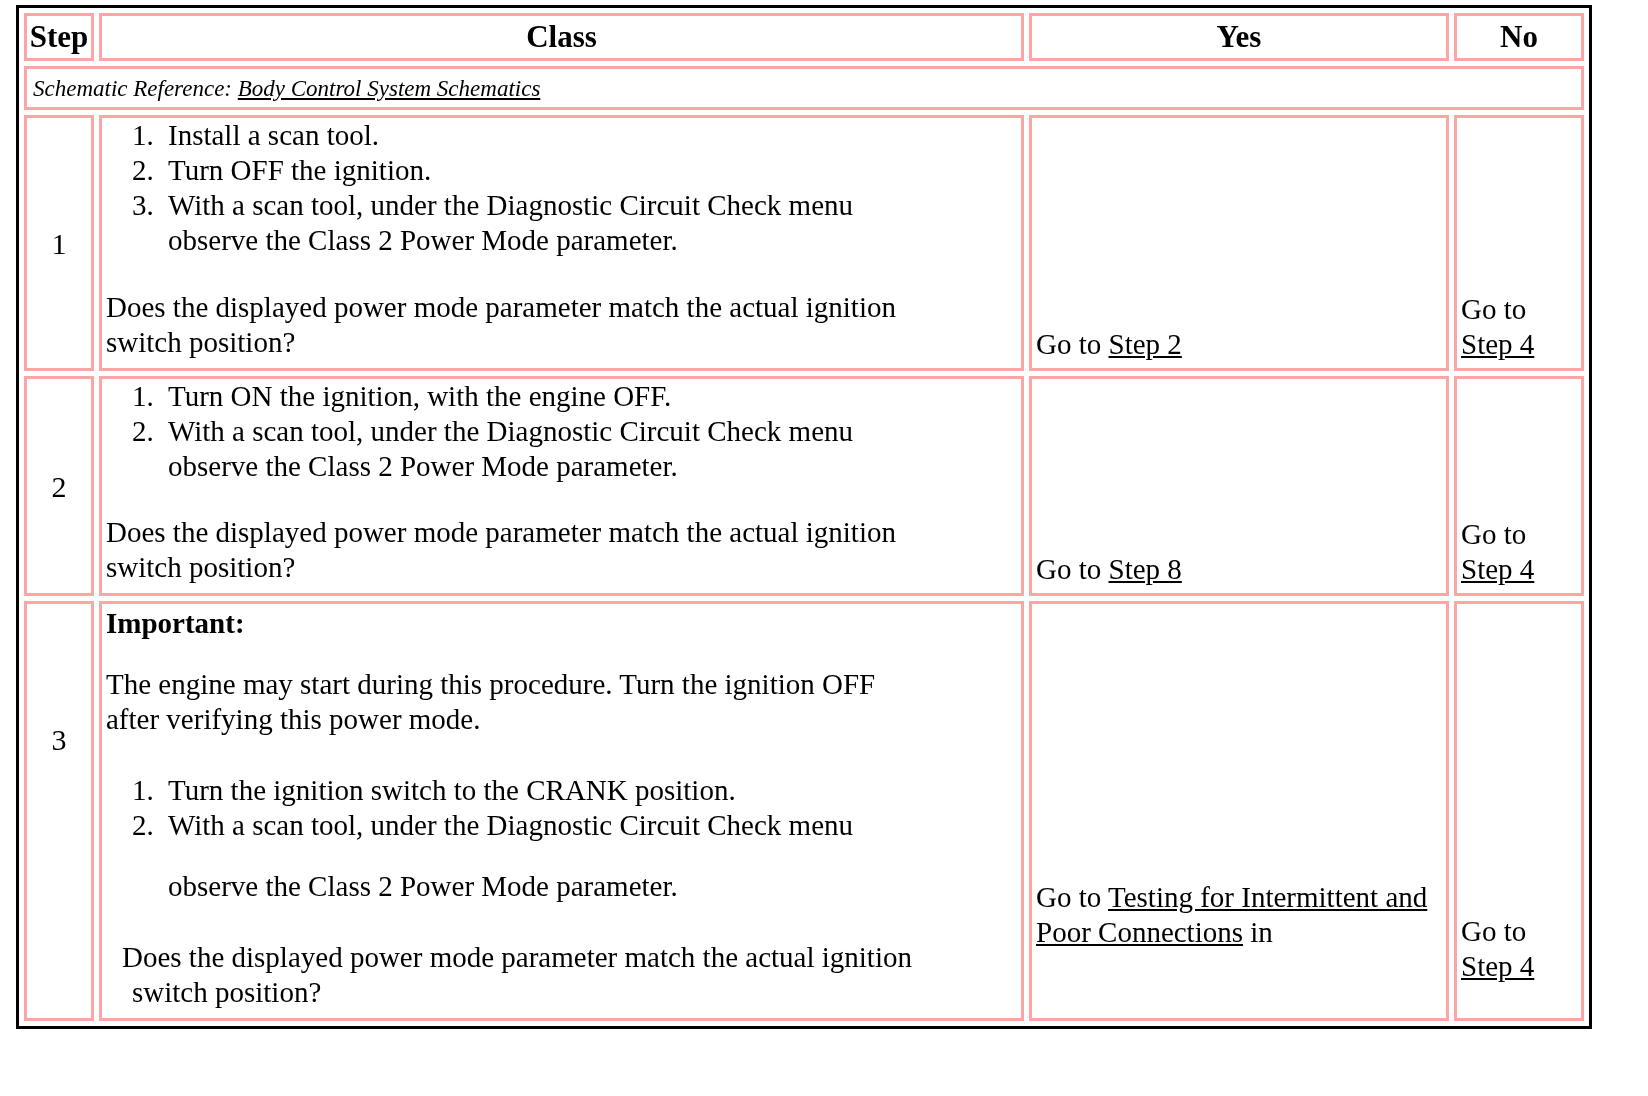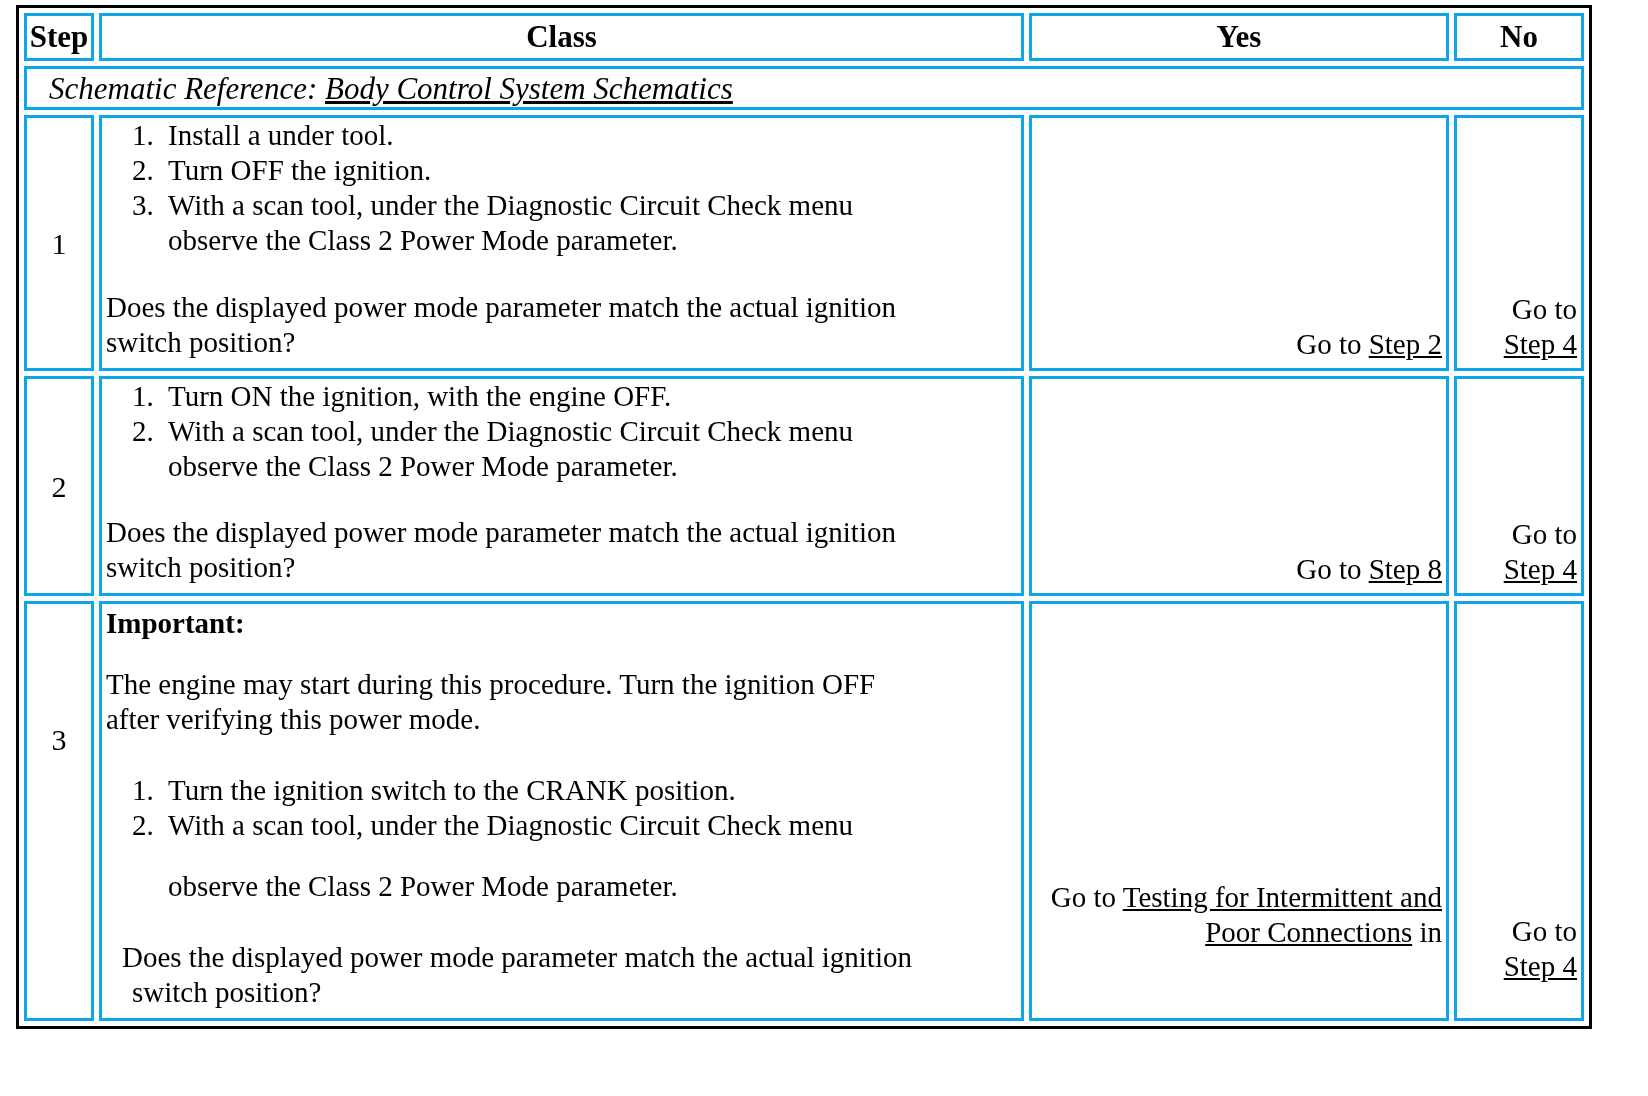--- a/index.html
+++ b/index.html
@@ -1,40 +1,40 @@
 <!DOCTYPE html>
 <html><head>
 <meta charset="utf-8">
 <style>
   html,body{margin:0;padding:0;background:#fff;}
   .page{position:relative;width:1648px;height:1096px;background:#fff;color:#000;
         font-family:"Liberation Serif",serif;overflow:hidden;}
   table.diag{position:absolute;left:16px;top:5px;border-collapse:separate;border-spacing:5px;
              border:3px solid #000;table-layout:fixed;}
-  td,th{border:3px solid #0ea5e9;background:#fff;overflow:hidden;}
+  td,th{border:3px solid #fca5a5;background:#fff;overflow:hidden;}
   th{font-size:31px;font-weight:bold;text-align:center;height:42px;padding:0 2px;}
   td{font-size:29px;line-height:35px;padding:0 4px;vertical-align:top;}
-  .schematic-cell{font-style:italic;font-size:31px;height:38px;vertical-align:middle;padding-left:22px;}
+  .schematic-cell{font-style:italic;font-size:23px;height:38px;vertical-align:middle;padding-left:6px;}
   .u{text-decoration:underline;}
   .step-cell{text-align:center;vertical-align:middle;font-size:30px;}
   .step-cell.top{vertical-align:top;padding-top:118px;}
   .action-flex{display:flex;flex-direction:column;}
   .h1{height:250px;} .h2{height:214px;} .h3{min-height:476px;margin-left:14px;}
   .li{display:flex;}
   .li .num{flex:none;width:36px;margin-left:26px;}
   .li .li-lines{flex:1;}
   .question{margin-top:auto;padding-bottom:8px;}
   .q-indent{padding-left:16px;}
   .q-indent .ql2{padding-left:10px;}
   .important{font-weight:bold;padding-top:2px;}
   .note{margin-top:26px;}
   .list-block{margin-top:36px;}
   .continuation{margin-top:26px;padding-left:62px;}
   .q3{margin-top:36px;}
-  .yes-cell,.no-cell{vertical-align:bottom;text-align:right;padding-bottom:6px;}
+  .yes-cell,.no-cell{vertical-align:bottom;text-align:left;padding-bottom:6px;}
   .yes-cell.pb-lg{padding-bottom:68px;}
   .no-cell.pb-md{padding-bottom:34px;}
 </style>
 </head>
 <body>
 
 <div class="page">
   <table class="diag">
     <colgroup>
       <col style="width:70px">
@@ -55,21 +55,21 @@
         <span>Schematic Reference: </span><span class="u">Body Control System Schematics</span>
       </td>
     </tr>
 
     <tr>
       <td class="step-cell">1</td>
       <td>
         <div class="action-flex h1">
           <div class="li">
             <span class="num">1.</span>
-            <span class="li-lines">Install a under tool.</span>
+            <span class="li-lines">Install a scan tool.</span>
           </div>
           <div class="li">
             <span class="num">2.</span>
             <span class="li-lines">Turn OFF the ignition.</span>
           </div>
           <div class="li">
             <span class="num">3.</span>
             <span class="li-lines">
               <div>With a scan tool, under the Diagnostic Circuit Check menu</div>
               <div>observe the Class 2 Power Mode parameter.</div>

